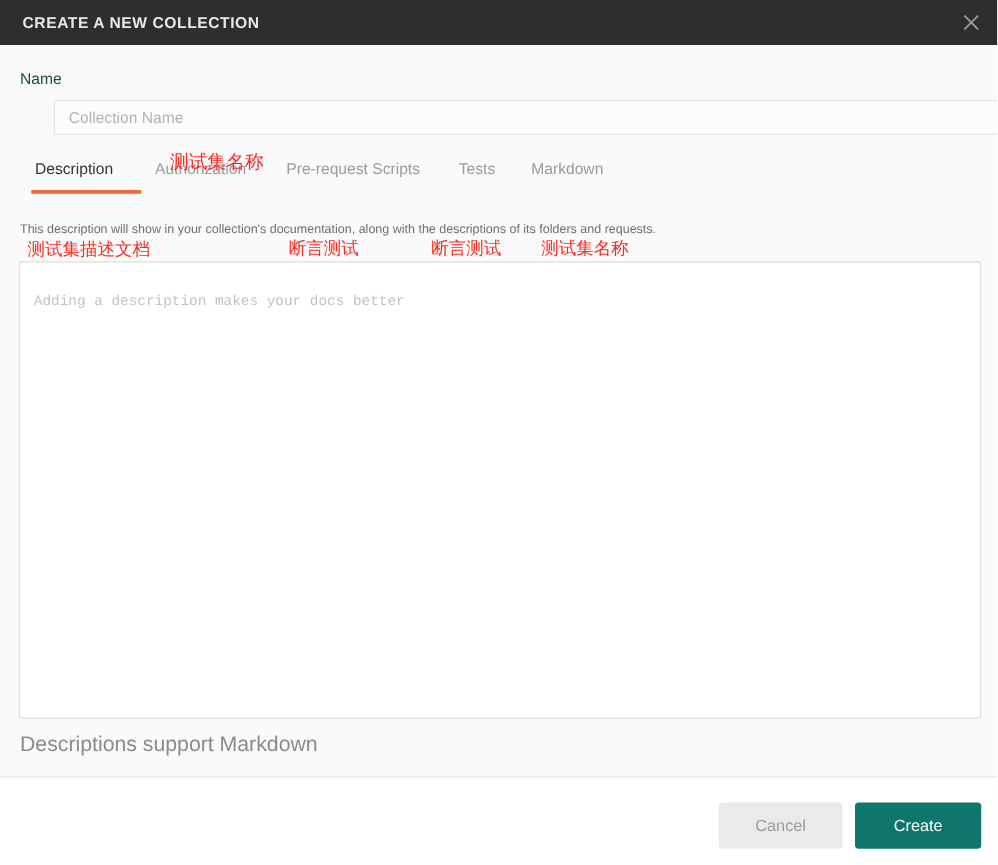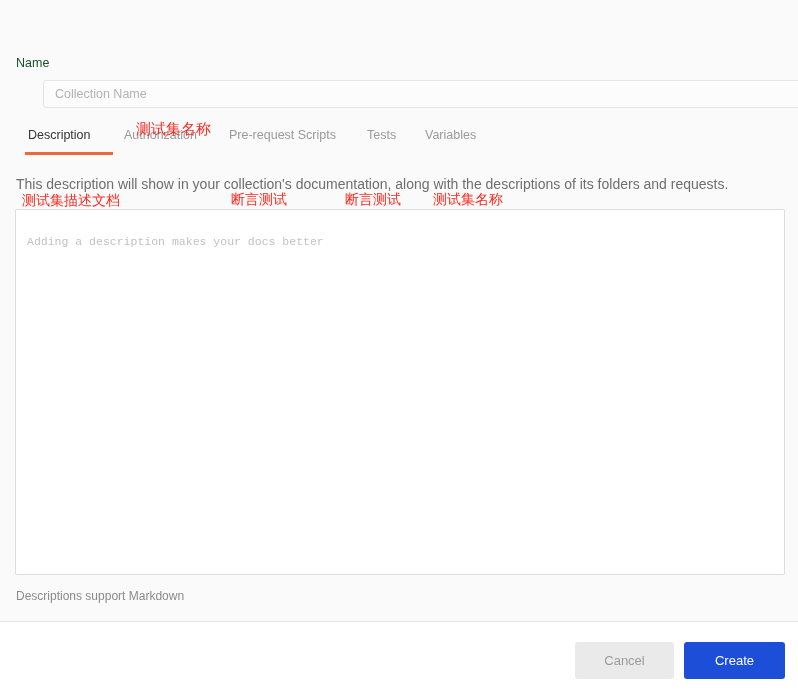--- a/index.html
+++ b/index.html
@@ -107,21 +107,21 @@
   }
   .divider-line {
     position: absolute;
     left: 0; top: 117px;
     width: 798px; height: 1px;
     background: transparent;
   }
   .hint-text {
     position: absolute;
     left: 16px; top: 140px;
-    font-size: 14px;
+    font-size: 10px;
     color: #6e6e6e;
     line-height: 16px;
     white-space: nowrap;
   }
   
   .desc-area {
     position: absolute;
     left: 15px; top: 173px;
     width: 770px;
     height: 366px;
@@ -133,21 +133,21 @@
     font-family: "Liberation Mono", monospace;
     font-size: 11.5px;
     color: #333333;
     resize: none;
     outline: none;
   }
   .desc-area::placeholder { color: #c2c2c2; }
   .markdown-note {
     position: absolute;
     left: 16px; top: 552px;
-    font-size: 12px;
+    font-size: 17px;
     color: #8a8a8a;
     line-height: 16px;
   }
   
   .modal-footer {
     position: absolute;
     left: 0; top: 621px;
     width: 798px; height: 71px;
     background: #ffffff;
     border-top: 1px solid #e6e6e6;
@@ -166,21 +166,21 @@
   }
   .btn-cancel {
     left: 575px;
     width: 99px;
     background: #eaeaea;
     color: #9b9b9b;
   }
   .btn-create {
     left: 684px;
     width: 101px;
-    background: #1d4ed8;
+    background: #0f766e;
     color: #ffffff;
   }
   
   .anno {
     position: absolute;
     color: #fb2a20;
     font-family: "DejaVu Sans", sans-serif;
     font-size: 14px;
     line-height: 18px;
     white-space: nowrap;
@@ -189,35 +189,44 @@
   .anno-desc   { left: 22px;  top: 155px; }
   .anno-pre    { left: 231px; top: 154px; }
   .anno-tests  { left: 345px; top: 154px; }
   .anno-vars   { left: 433px; top: 154px; }
 </style>
 </head>
 <body>
 
 <div class="modal">
 
+  <div class="modal-header">
+    <div class="modal-title">CREATE A NEW COLLECTION</div>
+    <div class="close-btn">
+      <svg width="14" height="14" viewBox="0 0 14 14" aria-hidden="true">
+        <line x1="1.5" y1="1.5" x2="12.5" y2="12.5" stroke="#9a9a9a" stroke-width="1.6"></line>
+        <line x1="12.5" y1="1.5" x2="1.5" y2="12.5" stroke="#9a9a9a" stroke-width="1.6"></line>
+      </svg>
+    </div>
+  </div>
 
   <div class="modal-body">
 
     <div class="field-label">Name</div>
 
     <div class="name-input-wrap">
       <input class="name-input" type="text" placeholder="Collection Name" value="" style="">
     </div>
 
     <div class="tabs">
       <div class="tab active" style="left:13px">Description</div>
       <div class="tab" style="left:109px">Authorization</div>
       <div class="tab" style="left:214px">Pre-request Scripts</div>
       <div class="tab" style="left:352px">Tests</div>
-      <div class="tab" style="left:410px">Variables</div>
+      <div class="tab" style="left:410px">Markdown</div>
     </div>
     <div class="tab-underline"></div>
     <div class="divider-line"></div>
 
     <div class="hint-text">This description will show in your collection's documentation, along with the descriptions of its folders and requests.</div>
 
     <textarea class="desc-area" placeholder="Adding a description makes your docs better" style=""></textarea>
 
     <div class="markdown-note">Descriptions support Markdown</div>
 

